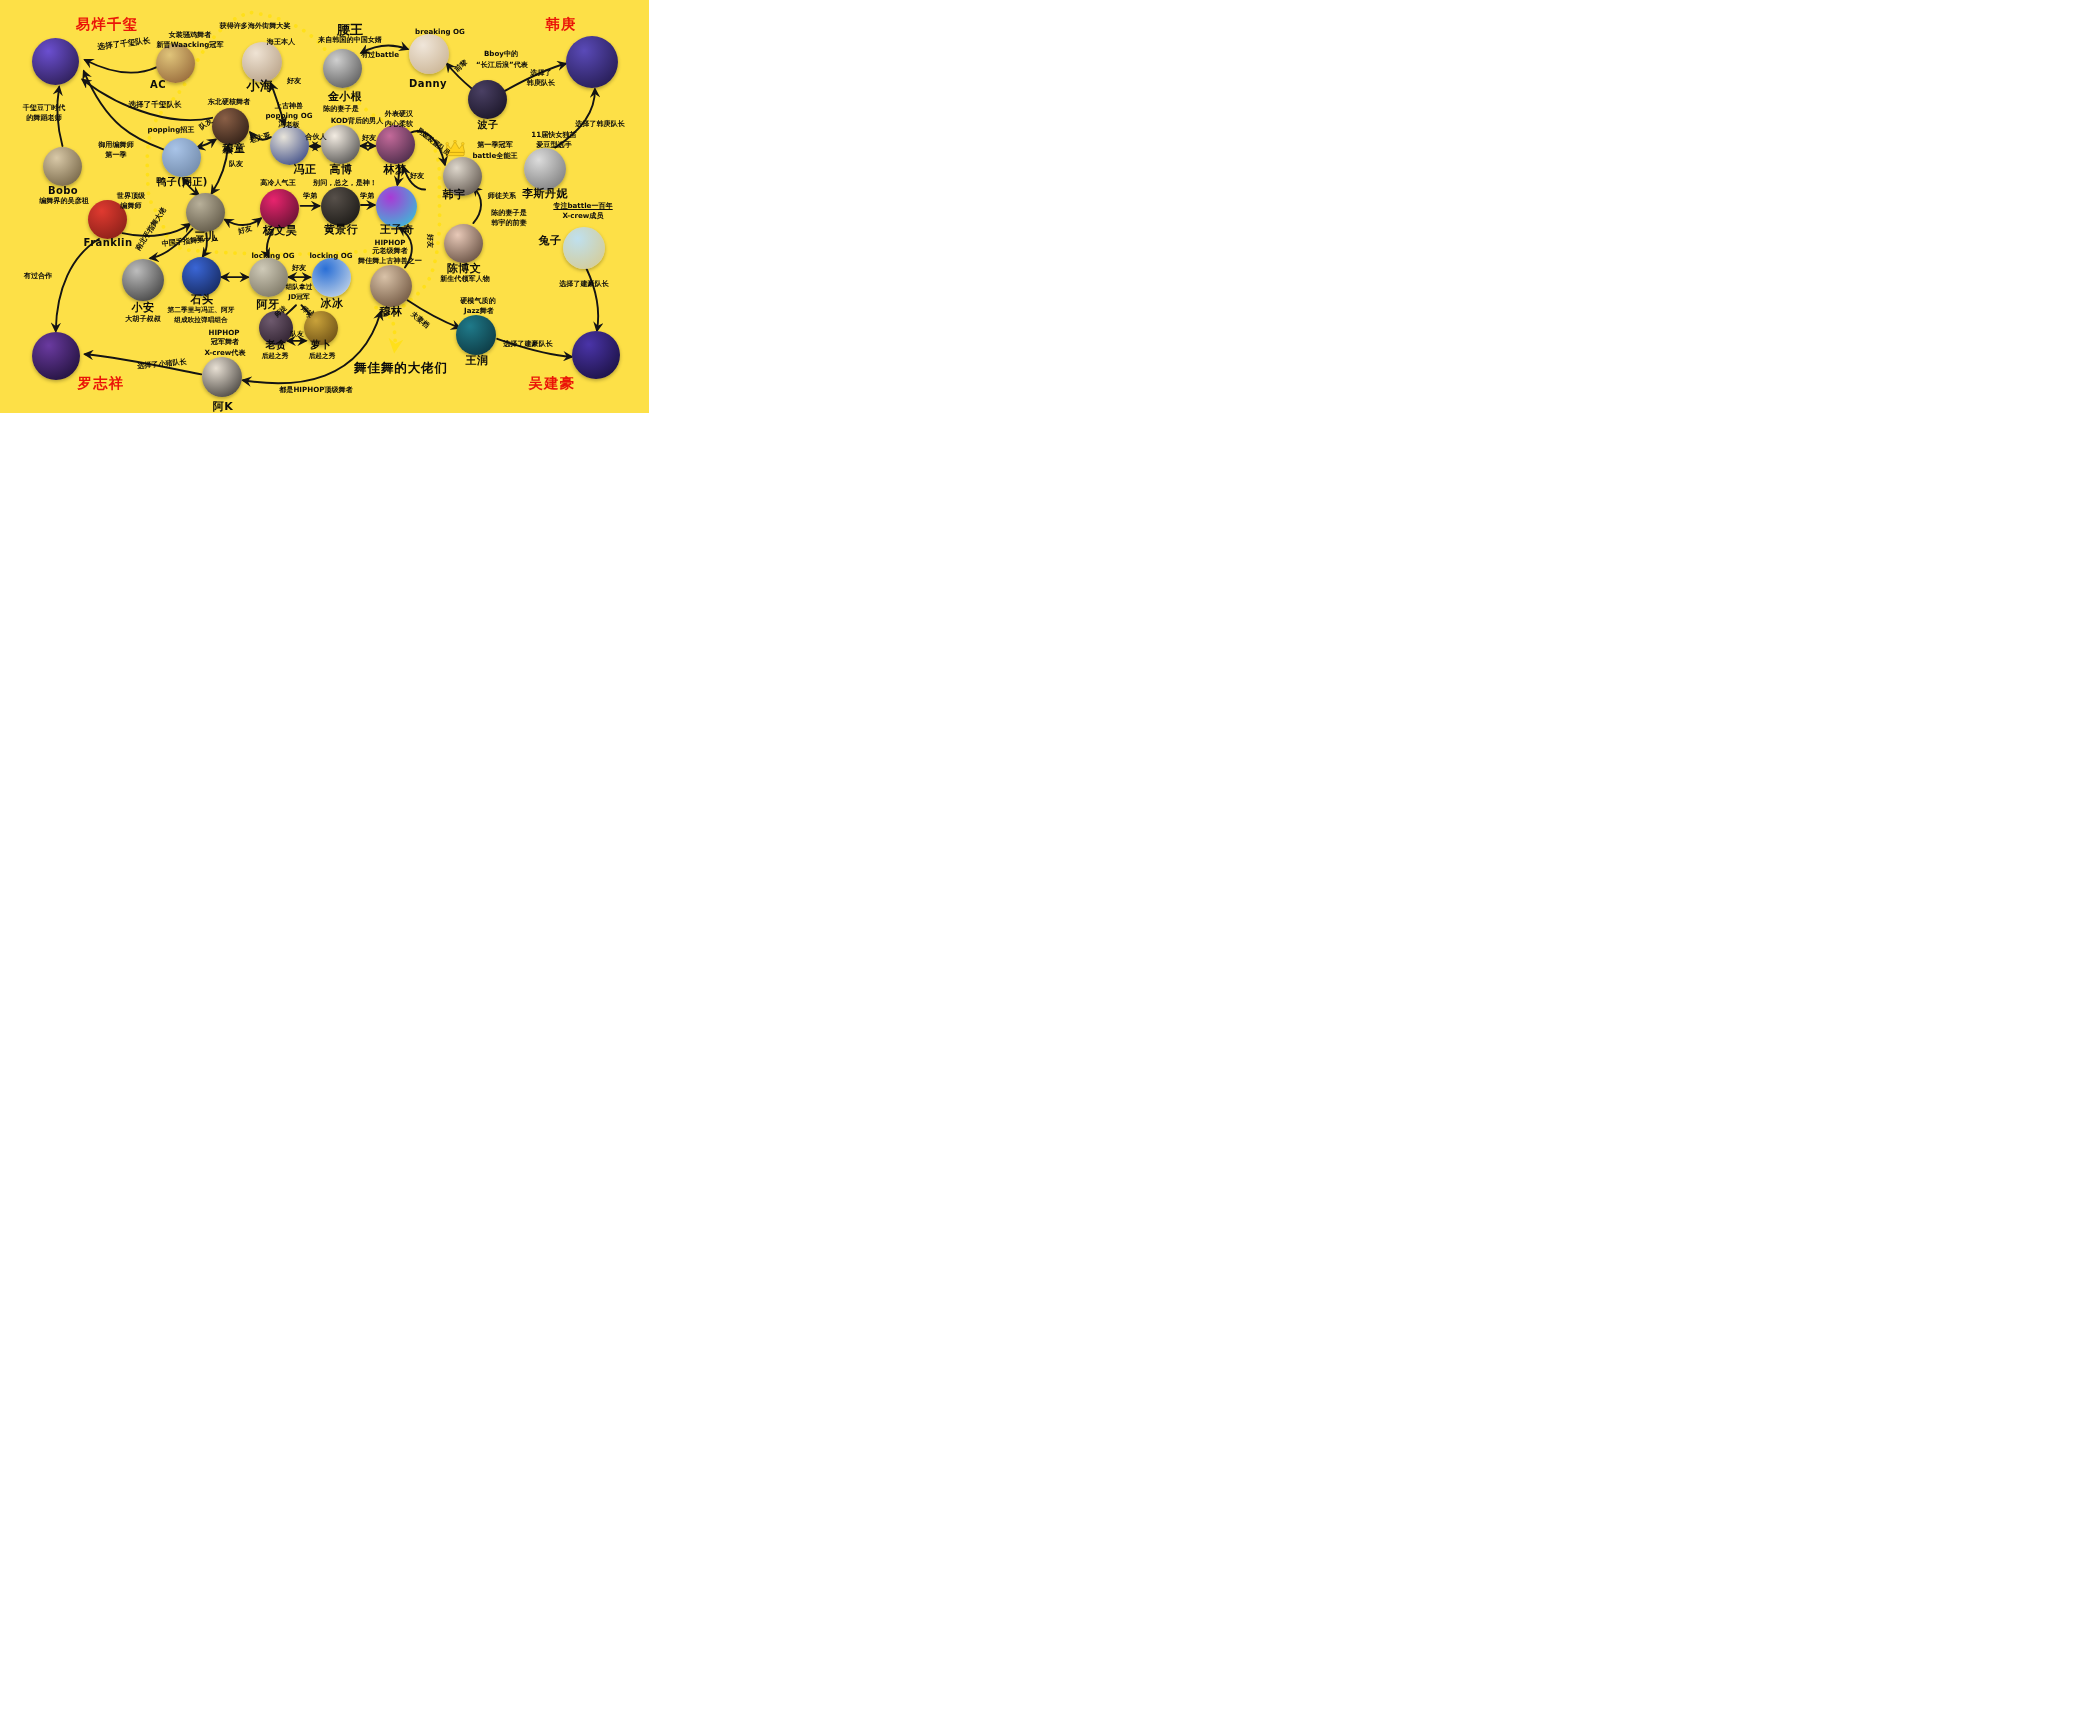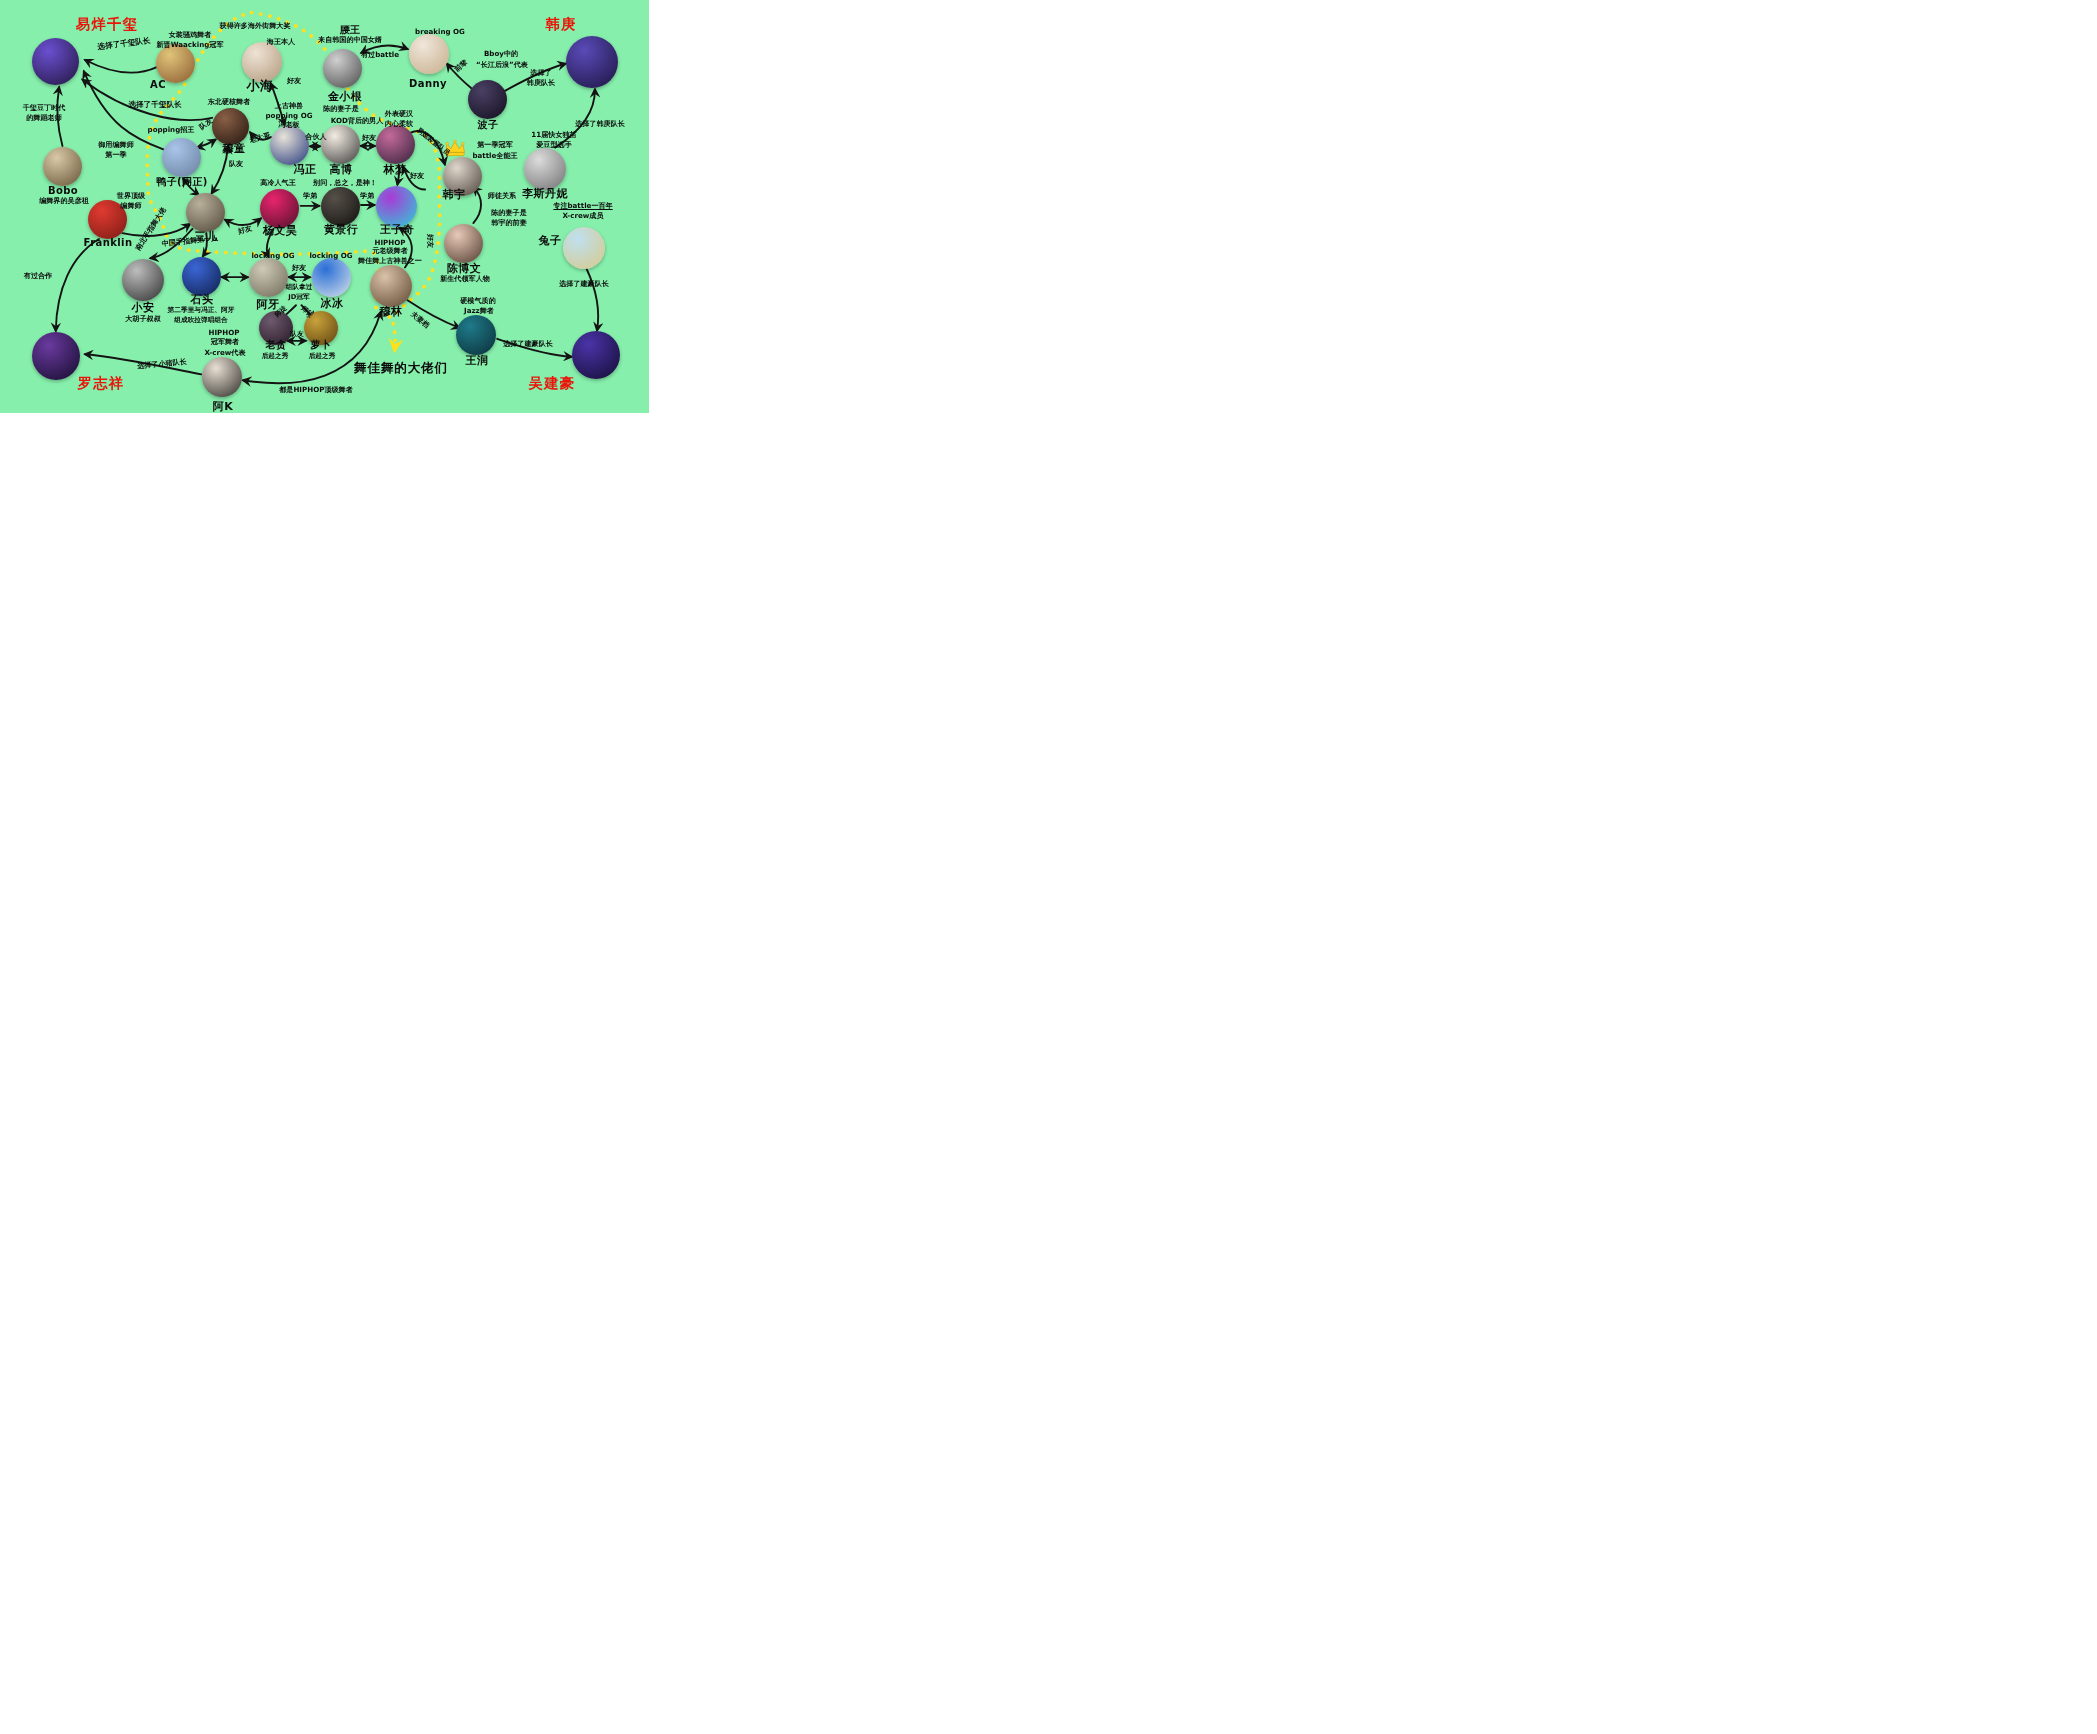--- a/index.html
+++ b/index.html
@@ -1,16 +1,16 @@
 <!DOCTYPE html>
 <html style="font-size:6.7px"><head>
 <meta charset="utf-8">
 <style>
   html,body{margin:0;padding:0;background:#ffffff;font-family:"DejaVu Sans","Liberation Sans",sans-serif;}
-  #stage{position:relative;width:649px;height:413px;background:#86efac;overflow:hidden;}
+  #stage{position:relative;width:649px;height:413px;background:#fde047;overflow:hidden;}
   #edges{position:absolute;left:0;top:0;width:100%;height:100%;}
   .node{position:absolute;border-radius:50%;box-shadow:0 1.7px 3.8px rgba(0,0,0,.28);}
   .pname{position:absolute;transform:translate(-50%,-50%);font-weight:800;color:#0c0c0c;white-space:nowrap;letter-spacing:0.4px;}
   .pname.captain{color:#ea1408;letter-spacing:1.3px;}
   .lbl{position:absolute;font-weight:700;color:#0c0c0c;white-space:nowrap;text-align:center;}
   #bigtext{position:absolute;transform:translate(-50%,-50%);font-weight:800;font-size:12.6px;color:#0c0c0c;white-space:nowrap;letter-spacing:0.8px;}
   #crown{position:absolute;}
 </style>
 </head>
 <body>
@@ -152,21 +152,21 @@
       <div class="lbl" style="left: 190px; top: 35px; font-size: 7.1px; transform: translate(-50%, -50%) rotate(0deg);">女装骚鸡舞者</div>
       <div class="lbl" style="left: 190px; top: 45px; font-size: 7.1px; transform: translate(-50%, -50%) rotate(0deg);">新晋Waacking冠军</div>
       <div class="lbl" style="left: 124px; top: 44px; font-size: 7.6px; transform: translate(-50%, -50%) rotate(-7deg);">选择了千玺队长</div>
       <div class="lbl" style="left: 155px; top: 105px; font-size: 7.6px; transform: translate(-50%, -50%) rotate(0deg);">选择了千玺队长</div>
       <div class="lbl" style="left: 255px; top: 26.4px; font-size: 7.1px; transform: translate(-50%, -50%) rotate(0deg);">获得许多海外街舞大奖</div>
       <div class="lbl" style="left: 281px; top: 42px; font-size: 7.1px; transform: translate(-50%, -50%) rotate(0deg);">海王本人</div>
       <div class="lbl" style="left: 294px; top: 81px; font-size: 7.1px; transform: translate(-50%, -50%) rotate(0deg);">好友</div>
       <div class="lbl" style="left: 289px; top: 106px; font-size: 7.1px; transform: translate(-50%, -50%) rotate(0deg);">上古神兽</div>
       <div class="lbl" style="left: 289px; top: 115px; font-size: 7.1px; transform: translate(-50%, -50%) rotate(0deg);">popping OG</div>
       <div class="lbl" style="left: 289px; top: 125px; font-size: 7.1px; transform: translate(-50%, -50%) rotate(0deg);">冯老板</div>
-      <div class="lbl" style="left: 350px; top: 30px; font-size: 10px; transform: translate(-50%, -50%) rotate(0deg);">腰王</div>
+      <div class="lbl" style="left: 350px; top: 30px; font-size: 13px; transform: translate(-50%, -50%) rotate(0deg);">腰王</div>
       <div class="lbl" style="left: 350px; top: 40px; font-size: 7.1px; transform: translate(-50%, -50%) rotate(0deg);">来自韩国的中国女婿</div>
       <div class="lbl" style="left: 380px; top: 55px; font-size: 7.1px; transform: translate(-50%, -50%) rotate(0deg);">有过battle</div>
       <div class="lbl" style="left: 440px; top: 31px; font-size: 7.1px; transform: translate(-50%, -50%) rotate(0deg);">breaking OG</div>
       <div class="lbl" style="left: 461px; top: 66px; font-size: 7.1px; transform: translate(-50%, -50%) rotate(-38deg);">前辈</div>
       <div class="lbl" style="left: 501px; top: 54px; font-size: 7.1px; transform: translate(-50%, -50%) rotate(0deg);">Bboy中的</div>
       <div class="lbl" style="left: 502px; top: 65px; font-size: 7.1px; transform: translate(-50%, -50%) rotate(0deg);">“长江后浪”代表</div>
       <div class="lbl" style="left: 541px; top: 73px; font-size: 7.1px; transform: translate(-50%, -50%) rotate(0deg);">选择了</div>
       <div class="lbl" style="left: 541px; top: 83px; font-size: 7.1px; transform: translate(-50%, -50%) rotate(0deg);">韩庚队长</div>
       <div class="lbl" style="left: 600px; top: 124px; font-size: 7.1px; transform: translate(-50%, -50%) rotate(0deg);">选择了韩庚队长</div>
       <div class="lbl" style="left: 554px; top: 135px; font-size: 7.1px; transform: translate(-50%, -50%) rotate(0deg);">11届快女独苗</div>

